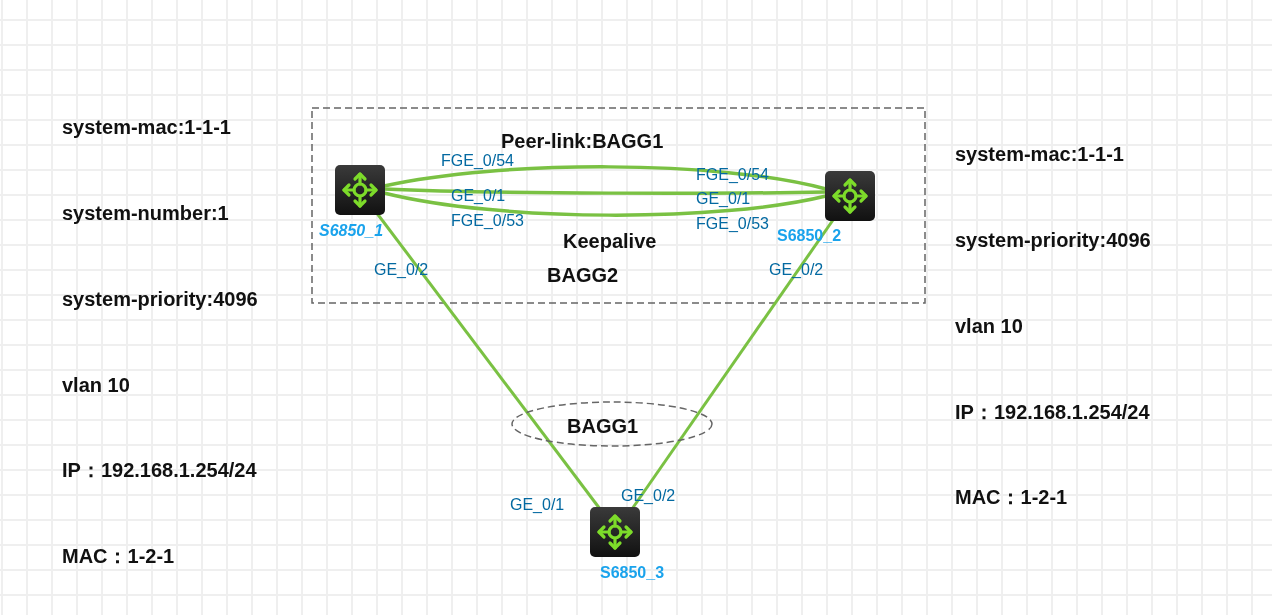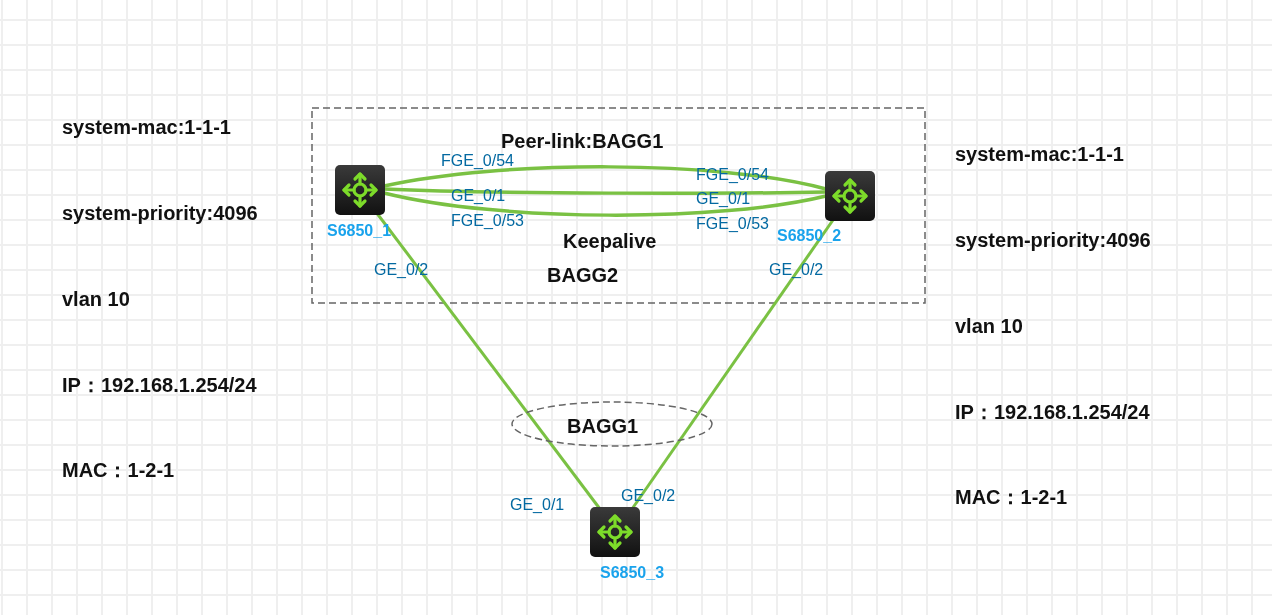--- a/index.html
+++ b/index.html
@@ -34,20 +34,21 @@
   <path d="M384,186 C500,160 720,160 826,189" fill="none" stroke="#7ac143" stroke-width="3.5"></path>
   <path d="M384,189 C500,194 720,194 826,192" fill="none" stroke="#7ac143" stroke-width="3.5"></path>
   <path d="M384,193 C500,222 720,222 826,196" fill="none" stroke="#7ac143" stroke-width="3.5"></path>
   <line x1="376" y1="212" x2="600" y2="509" stroke="#7ac143" stroke-width="3"></line>
   <line x1="833" y1="220" x2="632" y2="509" stroke="#7ac143" stroke-width="3"></line>
   <ellipse cx="612" cy="424" rx="100" ry="22" fill="none" stroke="#666666" stroke-width="1.5" stroke-dasharray="7,4"></ellipse>
 </svg>
 
 <div class="info" id="info-left">
   <div>system-mac:1-1-1</div>
+  <div>system-number:1</div>
   <div>system-priority:4096</div>
   <div>vlan 10</div>
   <div>IP：192.168.1.254/24</div>
   <div>MAC：1-2-1</div>
   
   
 </div>
 <div class="info" id="info-right">
   <div>system-mac:1-1-1</div>
   <div>system-priority:4096</div>
@@ -89,21 +90,21 @@
         <polyline points="20,14 25,9 30,14"></polyline>
       <line x1="25" y1="31" x2="25" y2="41"></line>
         <polyline points="20,36 25,41 30,36"></polyline>
       <line x1="19" y1="25" x2="9" y2="25"></line>
         <polyline points="14,20 9,25 14,30"></polyline>
       <line x1="31" y1="25" x2="41" y2="25"></line>
         <polyline points="36,20 41,25 36,30"></polyline>
     </g>
   </svg>
 </div>
-<div class="dev-name" style="left:327px; top:222px;">S6850_1</div>
+<div class="dev-name" style="left:319px; top:222px;font-style:italic;">S6850_1</div>
 
 <div class="switch" style="left:825px; top:171px;">
   <svg width="50" height="50" viewBox="0 0 50 50">
     <defs>
       <linearGradient id="bg2" x1="0" y1="0" x2="0" y2="1">
         <stop offset="0" stop-color="#3a3a3a"></stop>
           <stop offset="1" stop-color="#111"></stop>
       </linearGradient>
     </defs>
     <rect x="0" y="0" width="50" height="50" rx="5" fill="url(#bg2)"></rect>

